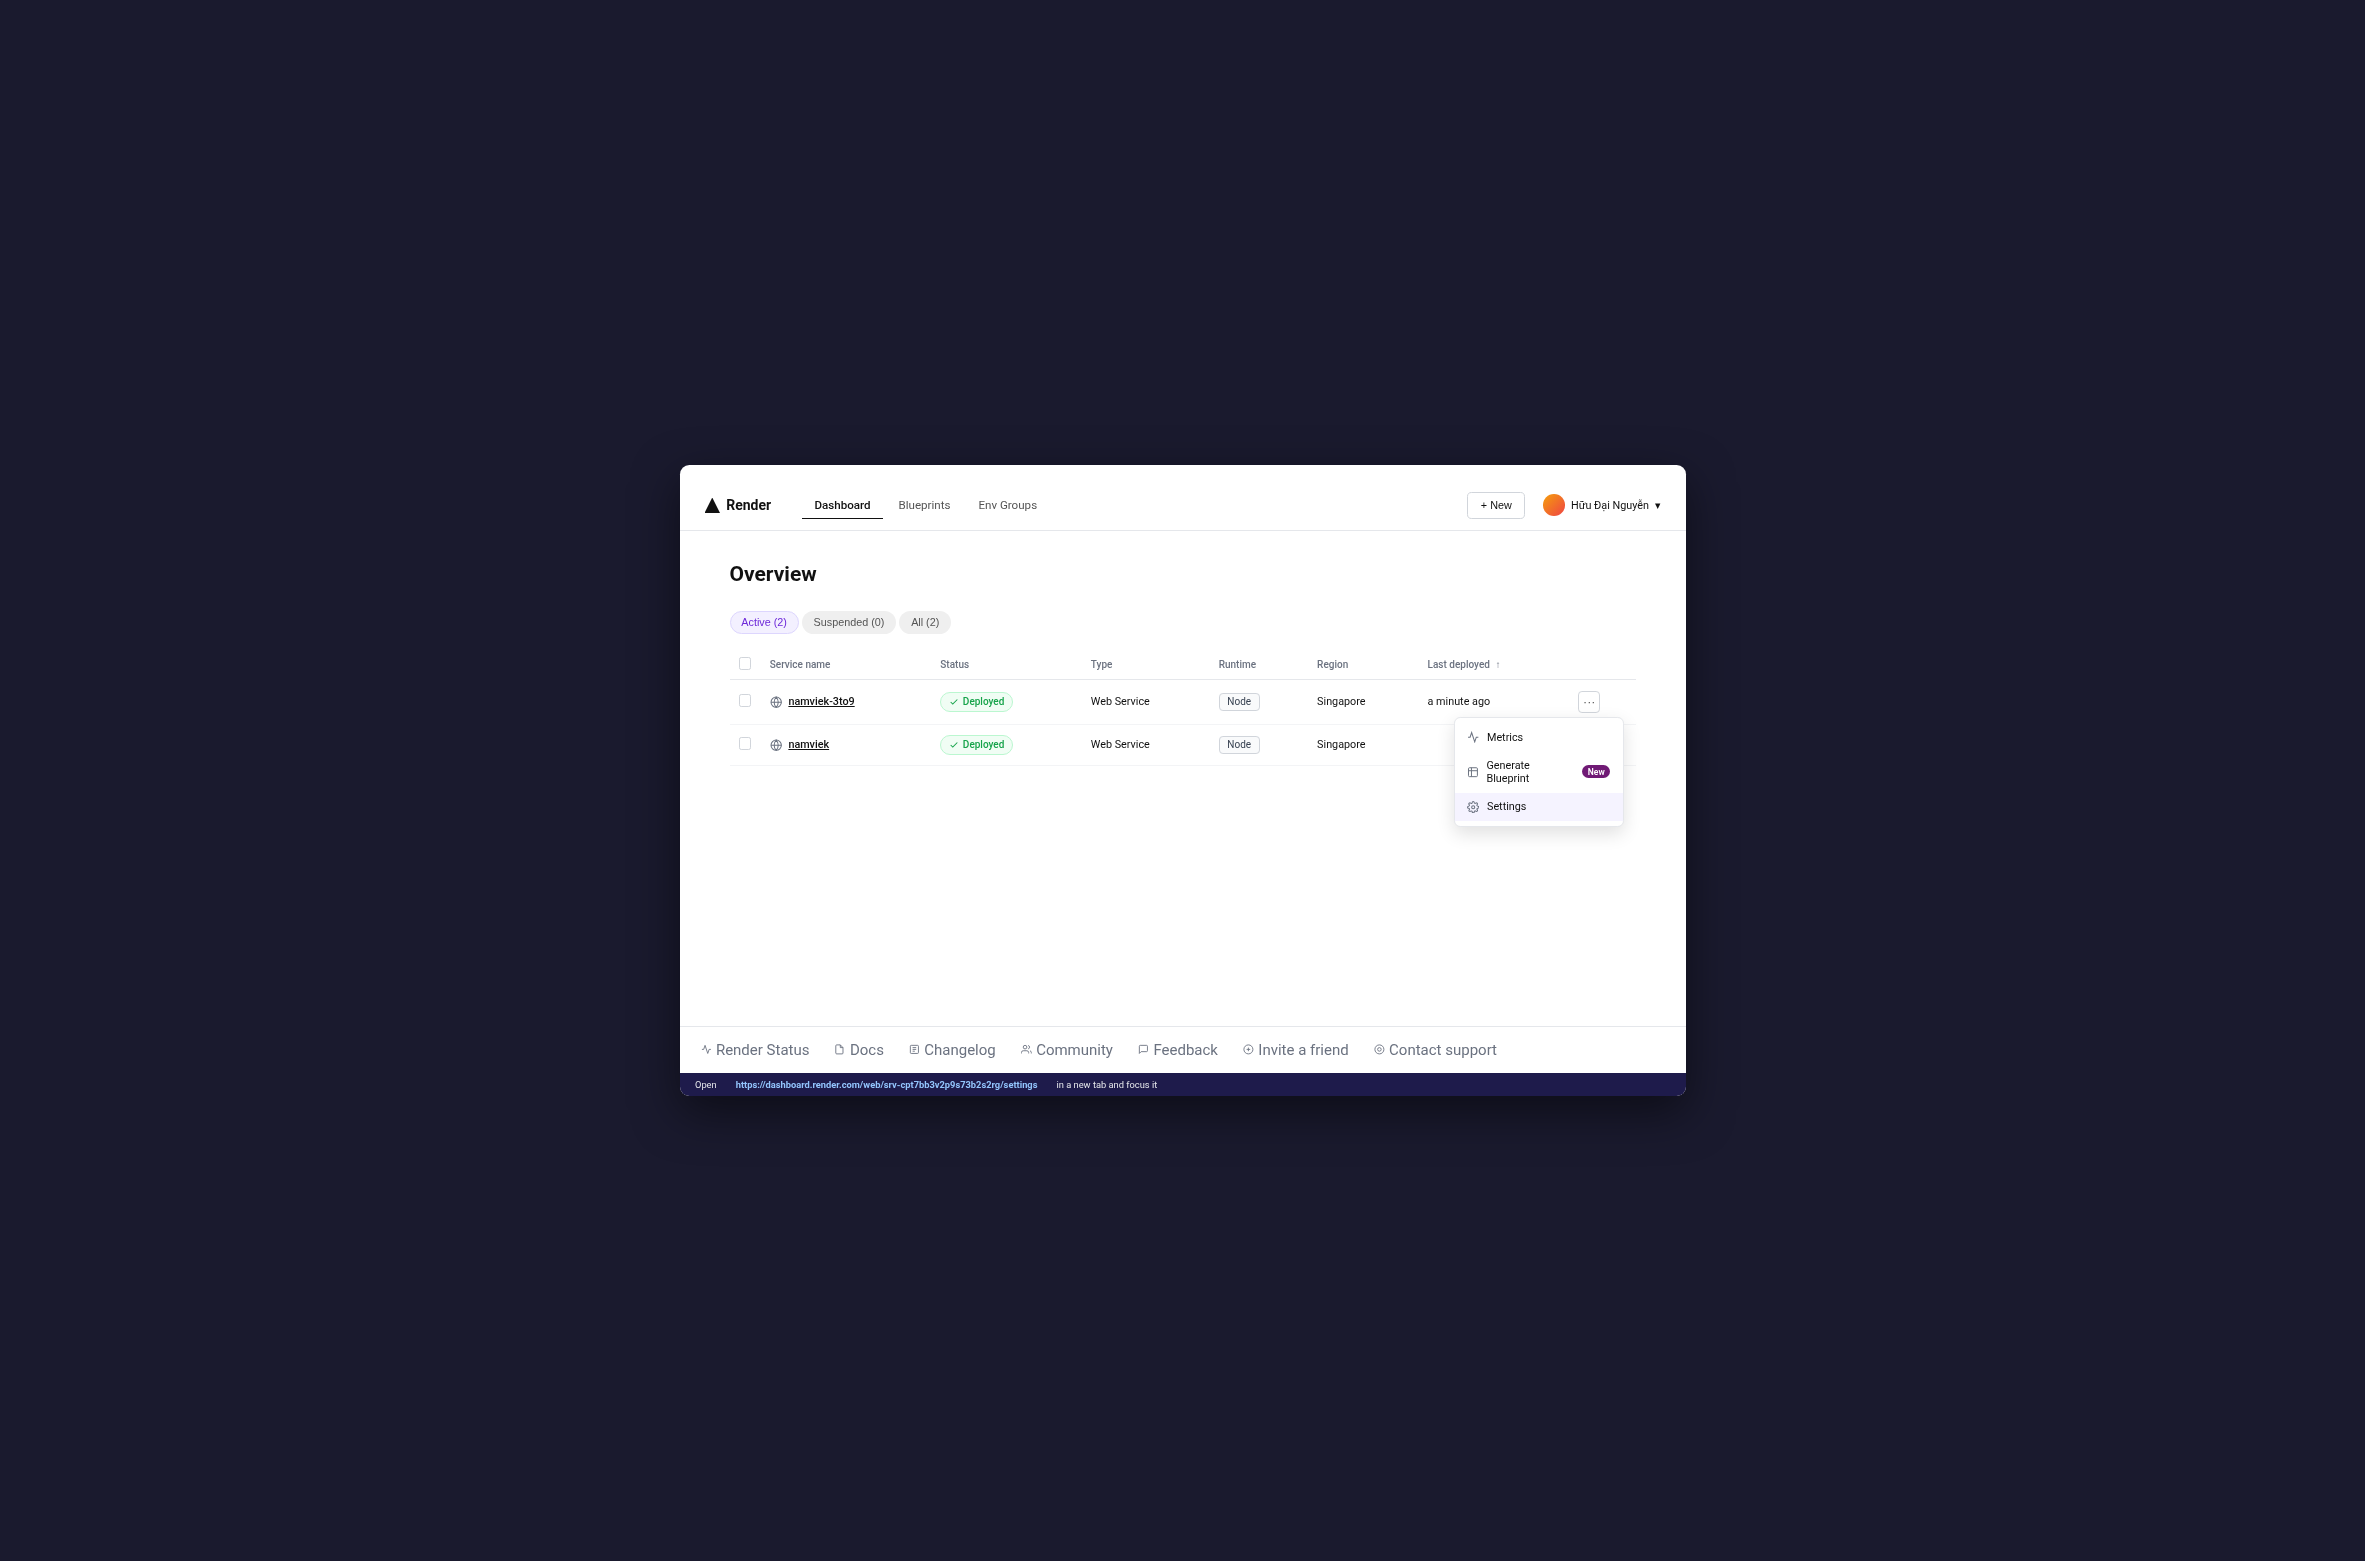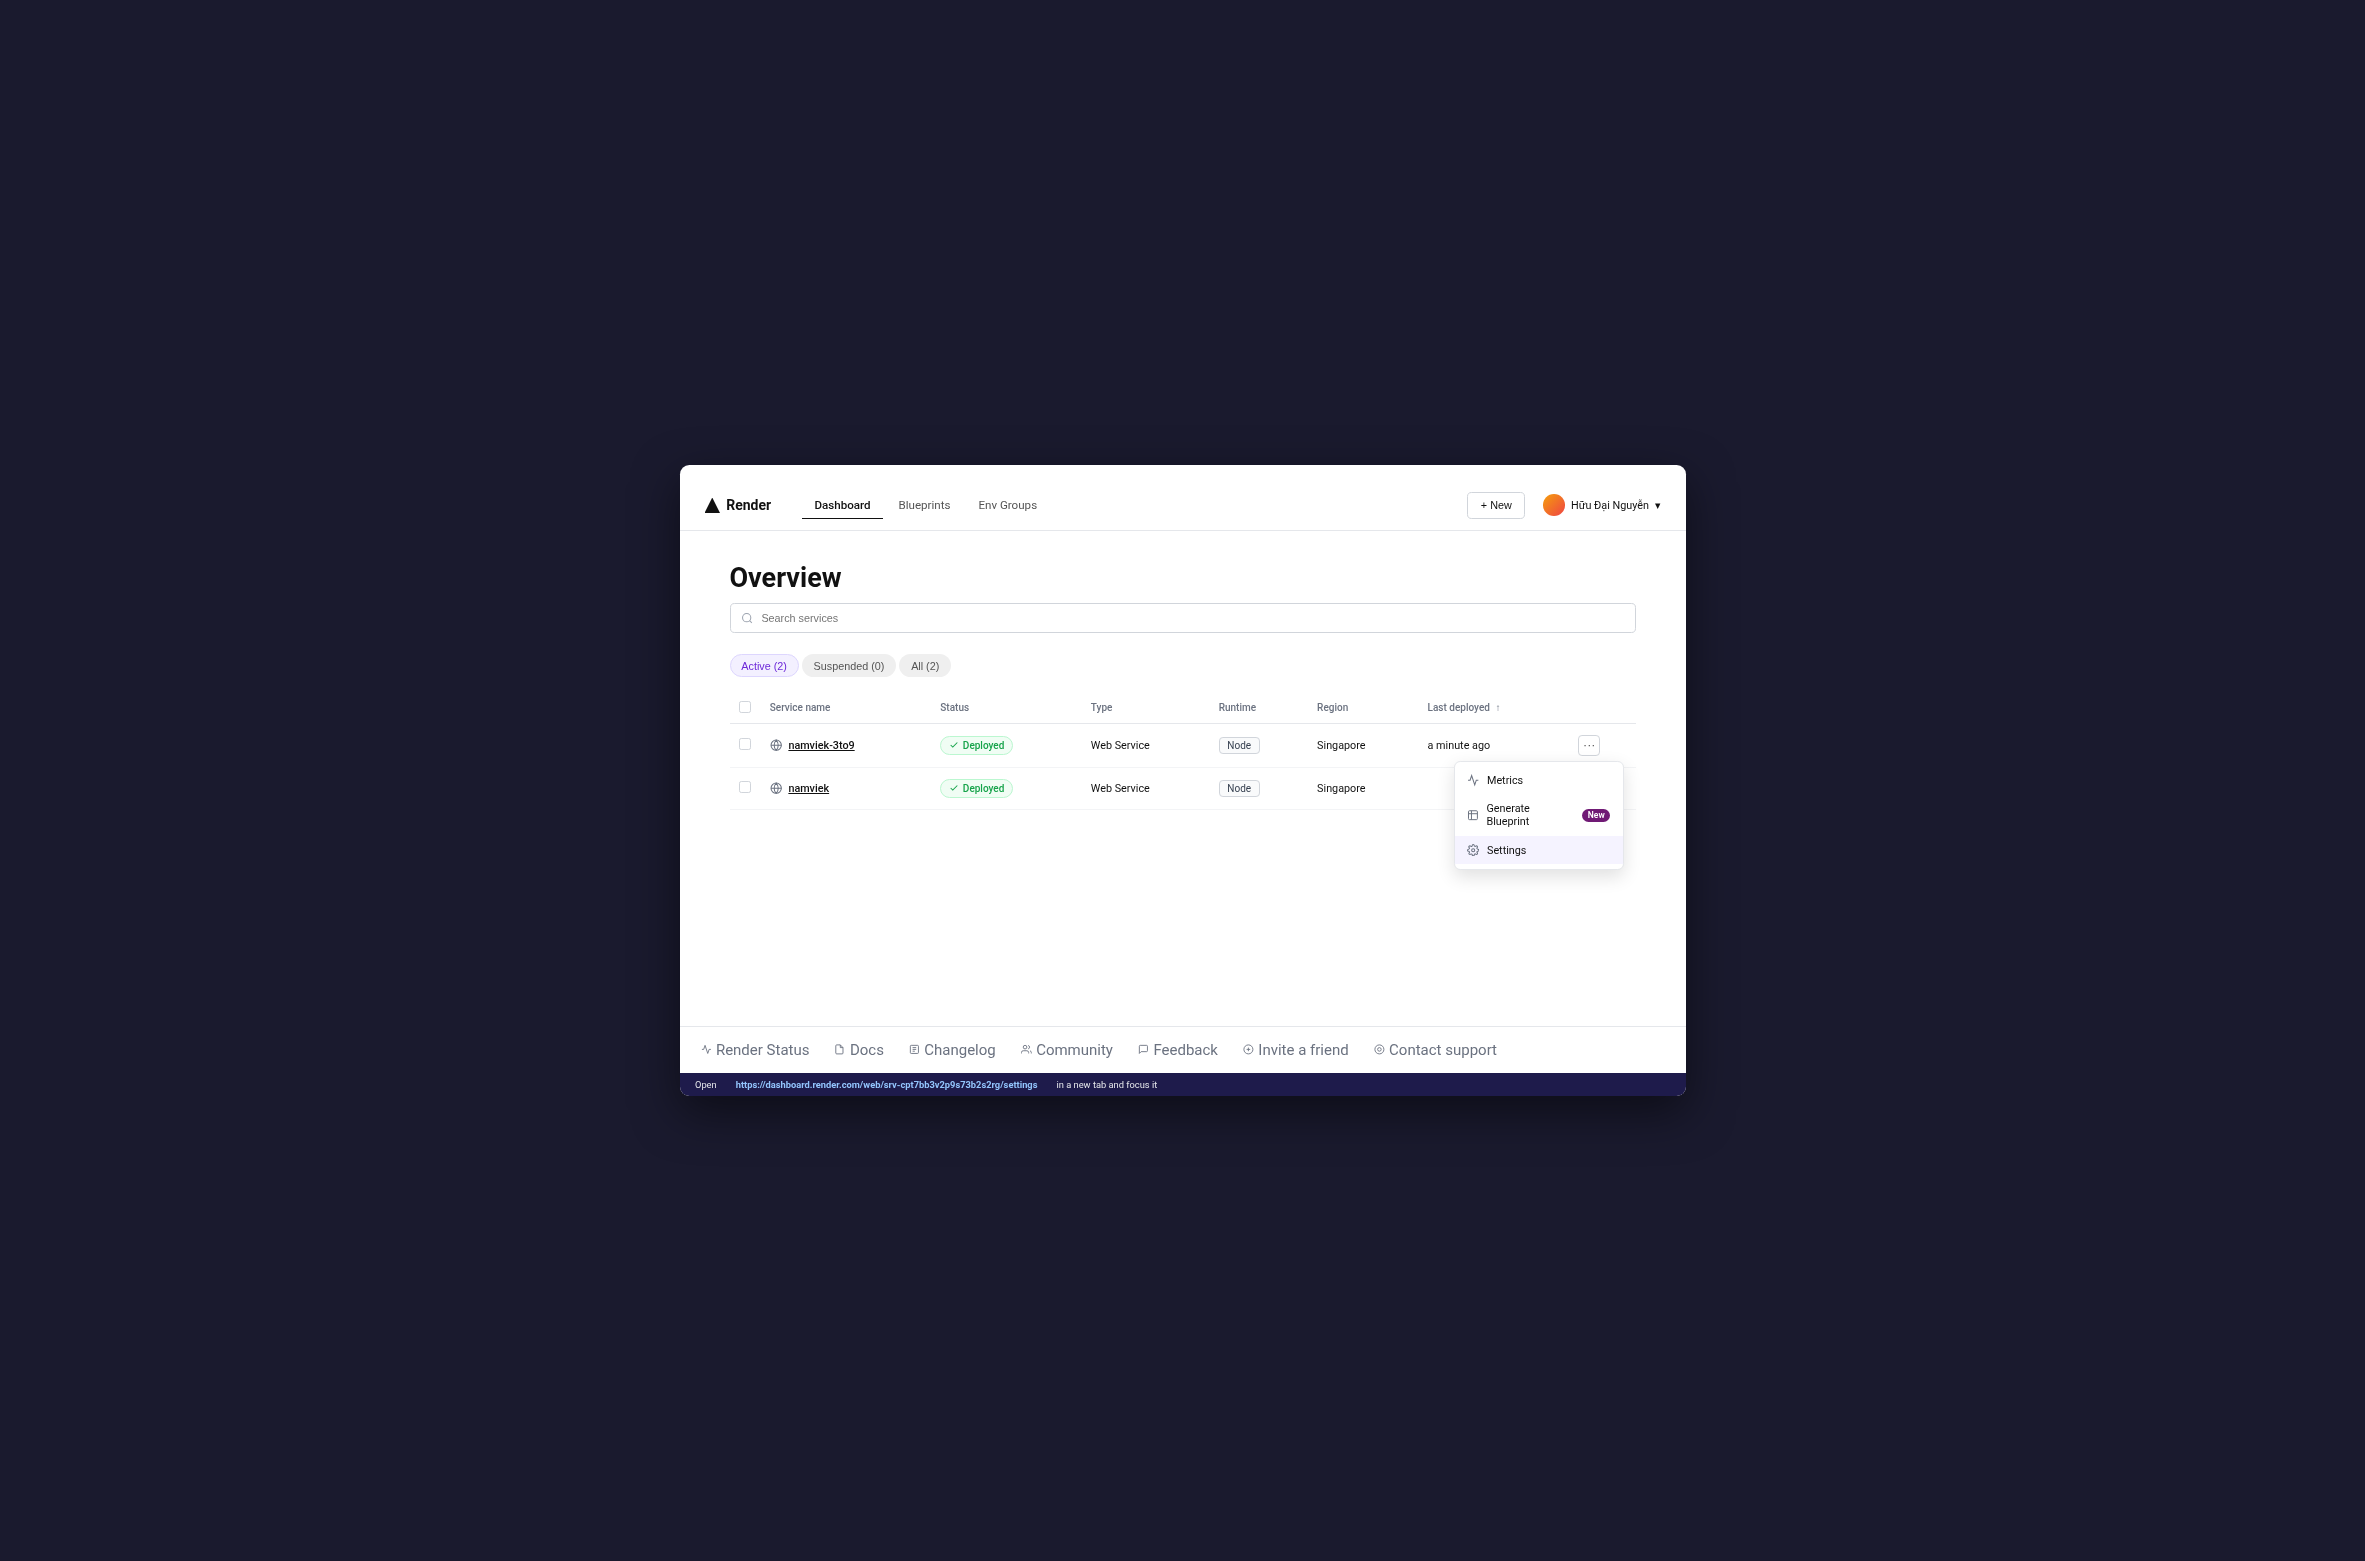--- a/index.html
+++ b/index.html
@@ -95,24 +95,24 @@
       border-radius: 50%;
       background: linear-gradient(135deg, #f59e0b, #ef4444);
       overflow: hidden;
     }
     
     .main-content {
       padding: 31px 50px;
       min-height: 495px;
     }
     .page-title {
-      font-size: 27px;
+      font-size: 21px;
       font-weight: 700;
       color: #111;
-      margin-bottom: 9px;
+      margin-bottom: 25px;
     }
     .search-bar {
       display: flex;
       align-items: center;
       gap: 7.7px;
       border: 0.8px solid #d1d5db;
       border-radius: 4.6px;
       padding: 7.7px 10.8px;
       margin-bottom: 21.7px;
       width: 100%;
@@ -310,27 +310,20 @@
         <div class="avatar"></div>
         <span>Hữu Đại Nguyễn</span>
         <span>▾</span>
       </div>
     </div>
   </nav>
 
   <div class="main-content">
     <h1 class="page-title">Overview</h1>
 
-    <div class="search-bar">
-      <svg class="search-icon-svg" width="12.4" height="12.4" viewBox="0 0 24 24" fill="none" stroke="#9ca3af" stroke-width="2">
-        <circle cx="11" cy="11" r="8"></circle>
-          <path d="m21 21-4.35-4.35"></path>
-      </svg>
-      <input type="text" placeholder="Search services" style="">
-    </div>
 
     <div class="filter-tabs">
       <button class="filter-tab active">Active (2)</button>
       <button class="filter-tab">Suspended (0)</button>
       <button class="filter-tab">All (2)</button>
     </div>
 
     <table class="services-table">
       <thead>
         <tr>

